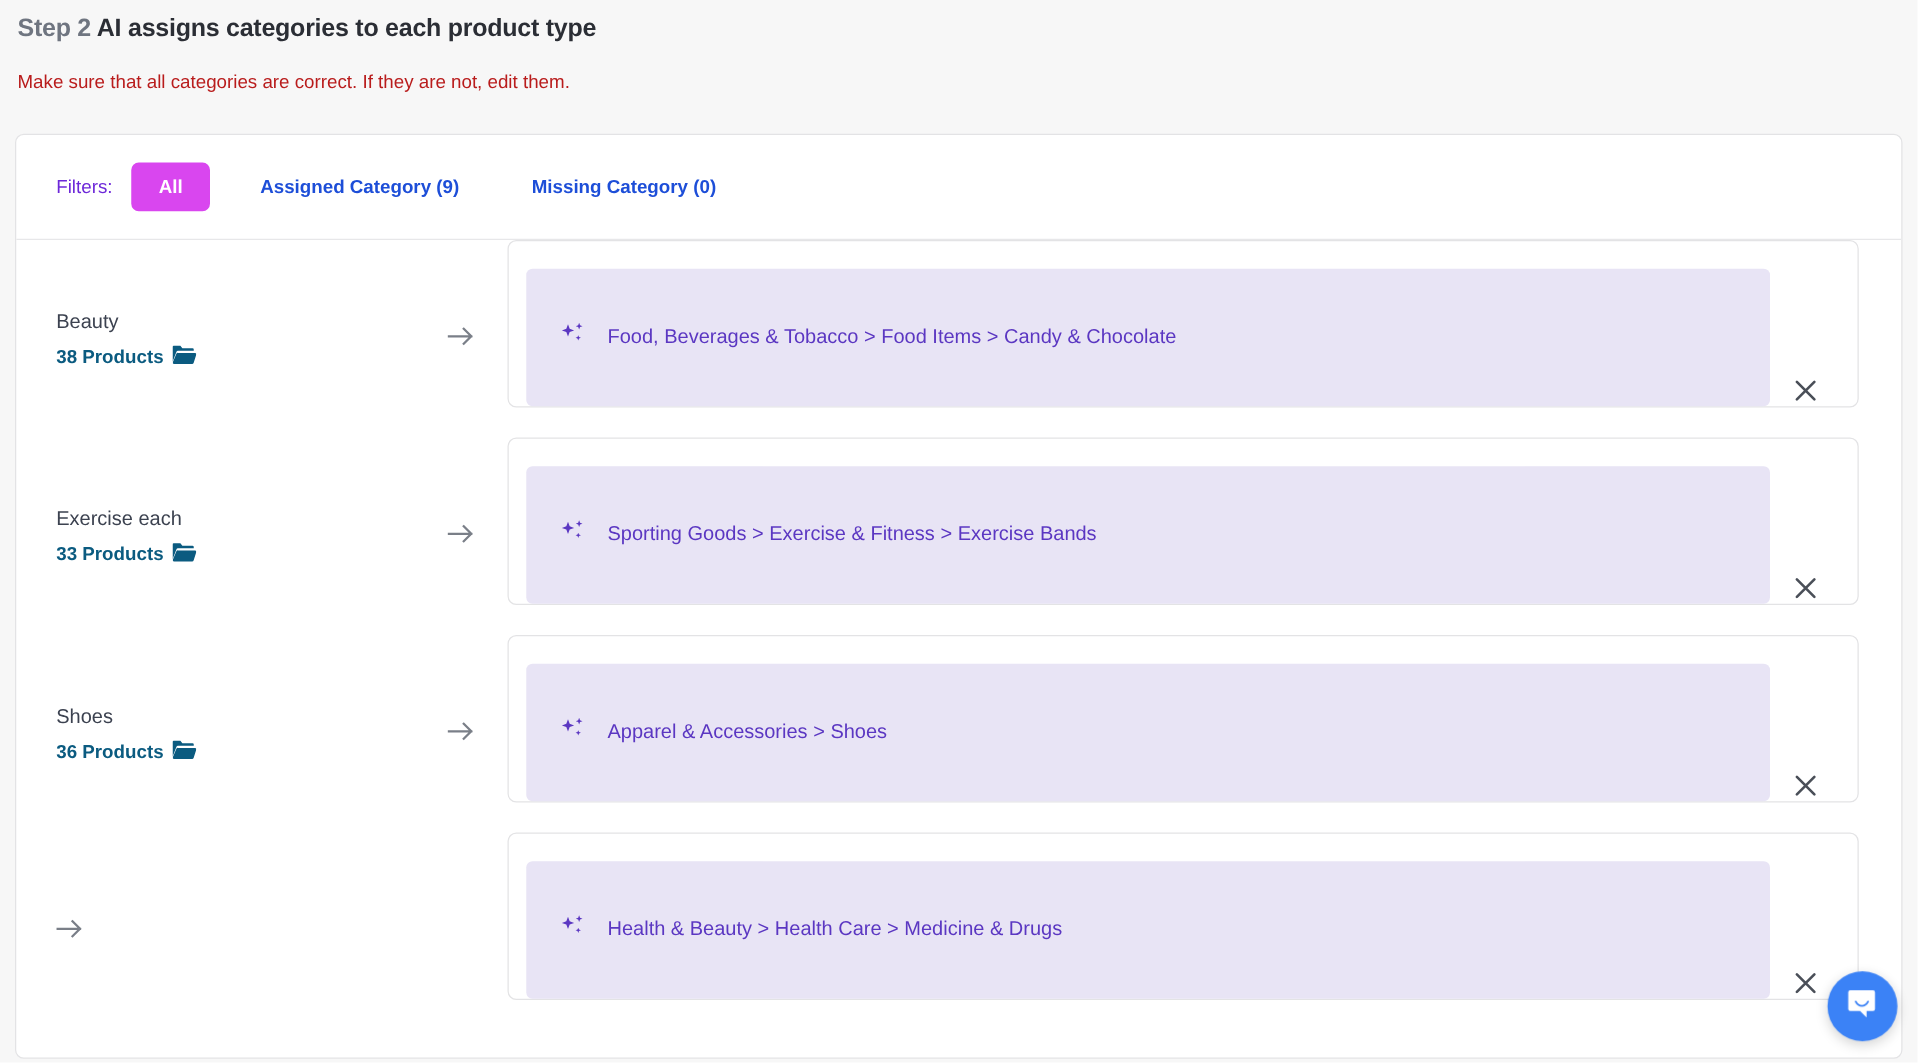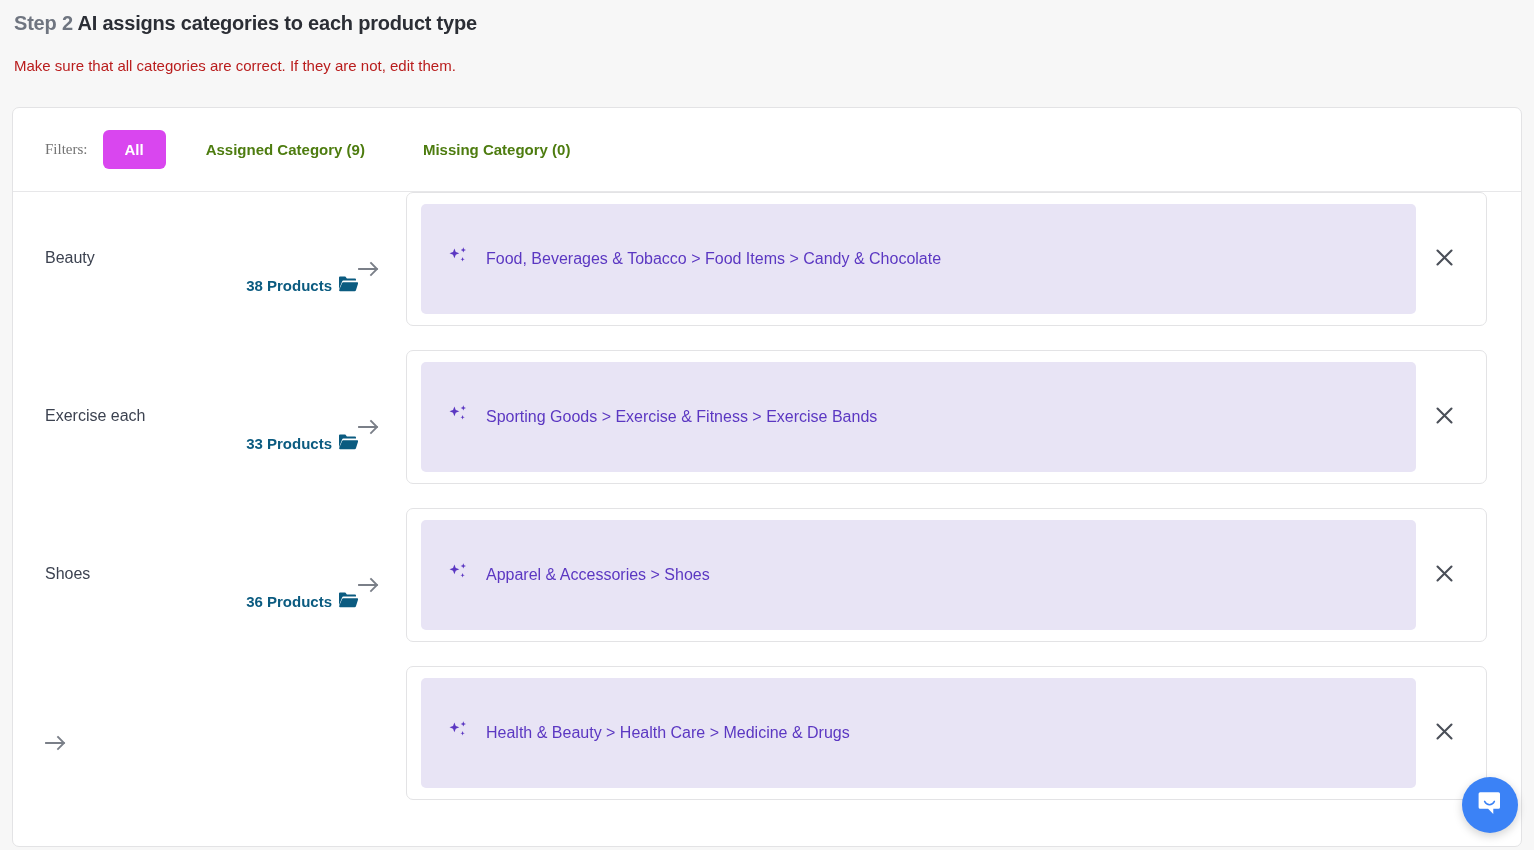--- a/index.html
+++ b/index.html
@@ -56,32 +56,31 @@
   .filter-bar {
     display: flex;
     align-items: center;
     height: 84px;
     padding: 0 32px;
     border-bottom: 1px solid #e7e7e9;
   }
 
   .filters-label {
     font-size: 15px;
-    color: #737373;
+    color: #6d28d9;
     margin-right: 15px;
-    font-family: Liberation Serif, serif;
   }
 
   .filter-btn {
     border: none;
     background: transparent;
     font-family: inherit;
     font-size: 15px;
     font-weight: bold;
-    color: #4d7c0f;
+    color: #1d4ed8;
     padding: 11px 18px;
     border-radius: 6px;
     cursor: pointer;
     white-space: nowrap;
   }
 
   .filter-btn.active {
     background: #d946ef;
     color: #ffffff;
     padding: 11px 22px;
@@ -120,21 +119,20 @@
     font-size: 16px;
     color: #3c4250;
     line-height: 24px;
   }
 
   .product-count-line {
     display: flex;
     align-items: center;
     gap: 7px;
     margin-top: 6px;
-    justify-content: flex-end;
   }
 
   .product-count {
     font-size: 15px;
     font-weight: bold;
     color: #0b5b80;
     line-height: 20px;
   }
 
   .folder-icon { display: block; }
@@ -146,21 +144,21 @@
   }
 
   
   .chip-box {
     flex: 1 1 auto;
     margin-right: 34px;
     border: 1px solid #e3e3e5;
     border-radius: 7px;
     height: 134px;
     display: flex;
-    align-items: center;
+    align-items: flex-end;
     padding: 0 14px 0 14px;
   }
 
   .chip {
     flex: 1 1 auto;
     background: #e8e4f5;
     border-radius: 5px;
     height: 110px;
     display: flex;
     align-items: center;

